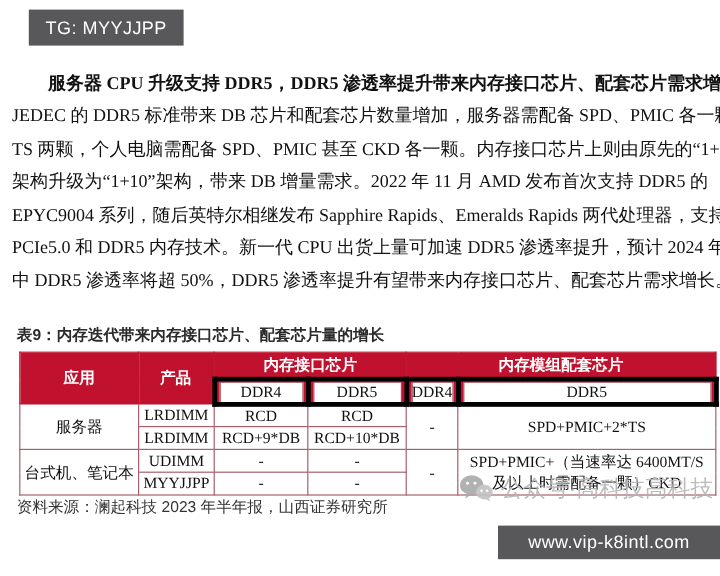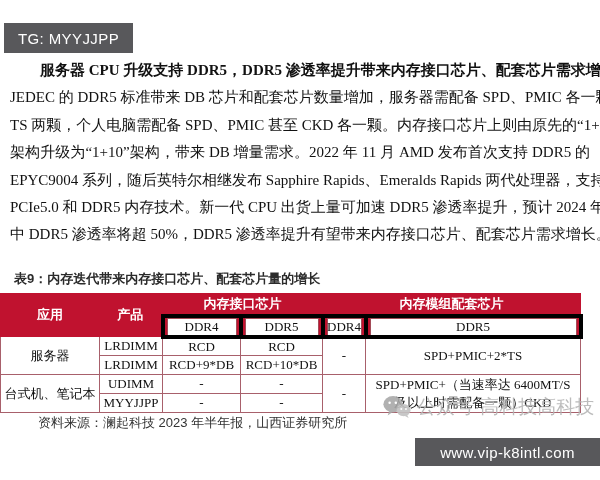--- a/index.html
+++ b/index.html
@@ -5,37 +5,37 @@
   * { margin:0; padding:0; box-sizing:border-box; }
   html,body { width:600px; height:480px; }
   body { background:#ffffff; font-family:"Liberation Serif","DejaVu Serif",serif; color:#111; }
   .page { position:relative; width:600px; height:480px; overflow:hidden; background:#fff; }
 
   
   .badge { position:absolute; background:#58585b; color:#fff;
            font-family:"Liberation Sans","DejaVu Sans",sans-serif;
            display:flex; align-items:center; justify-content:center;
            font-size:15px; letter-spacing:.4px; }
-  .top-badge { left:4px; top:8px; width:129px; height:30px;margin-top:15px; }
+  .top-badge { left:24px; top:8px; width:129px; height:30px; }
   .bottom-badge { left:415px; top:438px; width:185px; height:28px; }
 
   
   .paragraph { position:absolute; left:10px; top:57px; width:580px;
                font-size:15px; line-height:27.4px; text-align:justify; }
   .paragraph .line { text-align:justify; text-align-last:justify; white-space:nowrap; }
   .paragraph .lead { font-weight:bold; text-indent:2em; }
 
   
   .table-title { position:absolute; left:14px; top:270px; font-size:13px; font-weight:bold;
                  color:#2b2b2b; font-family:"Liberation Sans","DejaVu Sans",sans-serif; }
   .source { position:absolute; left:14px; top:414px; font-size:13px; color:#333;
-            font-family:"Liberation Sans","DejaVu Sans",sans-serif;margin-left:24px; }
+            font-family:"Liberation Sans","DejaVu Sans",sans-serif; }
 
   
-  table.mem { position:absolute; left:0; top:293px; width:580px;
+  table.mem { position:absolute; left:16px; top:293px; width:580px;
               border-collapse:collapse; table-layout:fixed; font-size:13px; }
   table.mem th, table.mem td { text-align:center; vertical-align:middle; padding:0 2px; }
   th.red { background:#c0122f; color:#fff; font-weight:bold;
            font-family:"Liberation Sans","DejaVu Sans",sans-serif; border:1px solid #c0122f; }
   td.sub { background:#c0122f; padding:0 3px; border:4px solid #000000; height:19px; }
   td.sub .subcell { background:#fff; height:100%; display:flex; align-items:center;
                     justify-content:center; border:1px solid #a34b58; border-bottom:none;
                     font-family:"Liberation Serif","DejaVu Serif",serif; color:#111; }
   td.body { border:1px solid #a8606b; background:#fff; height:19px; color:#111; }
   td.app  { font-family:"Liberation Sans","DejaVu Sans",sans-serif; }

